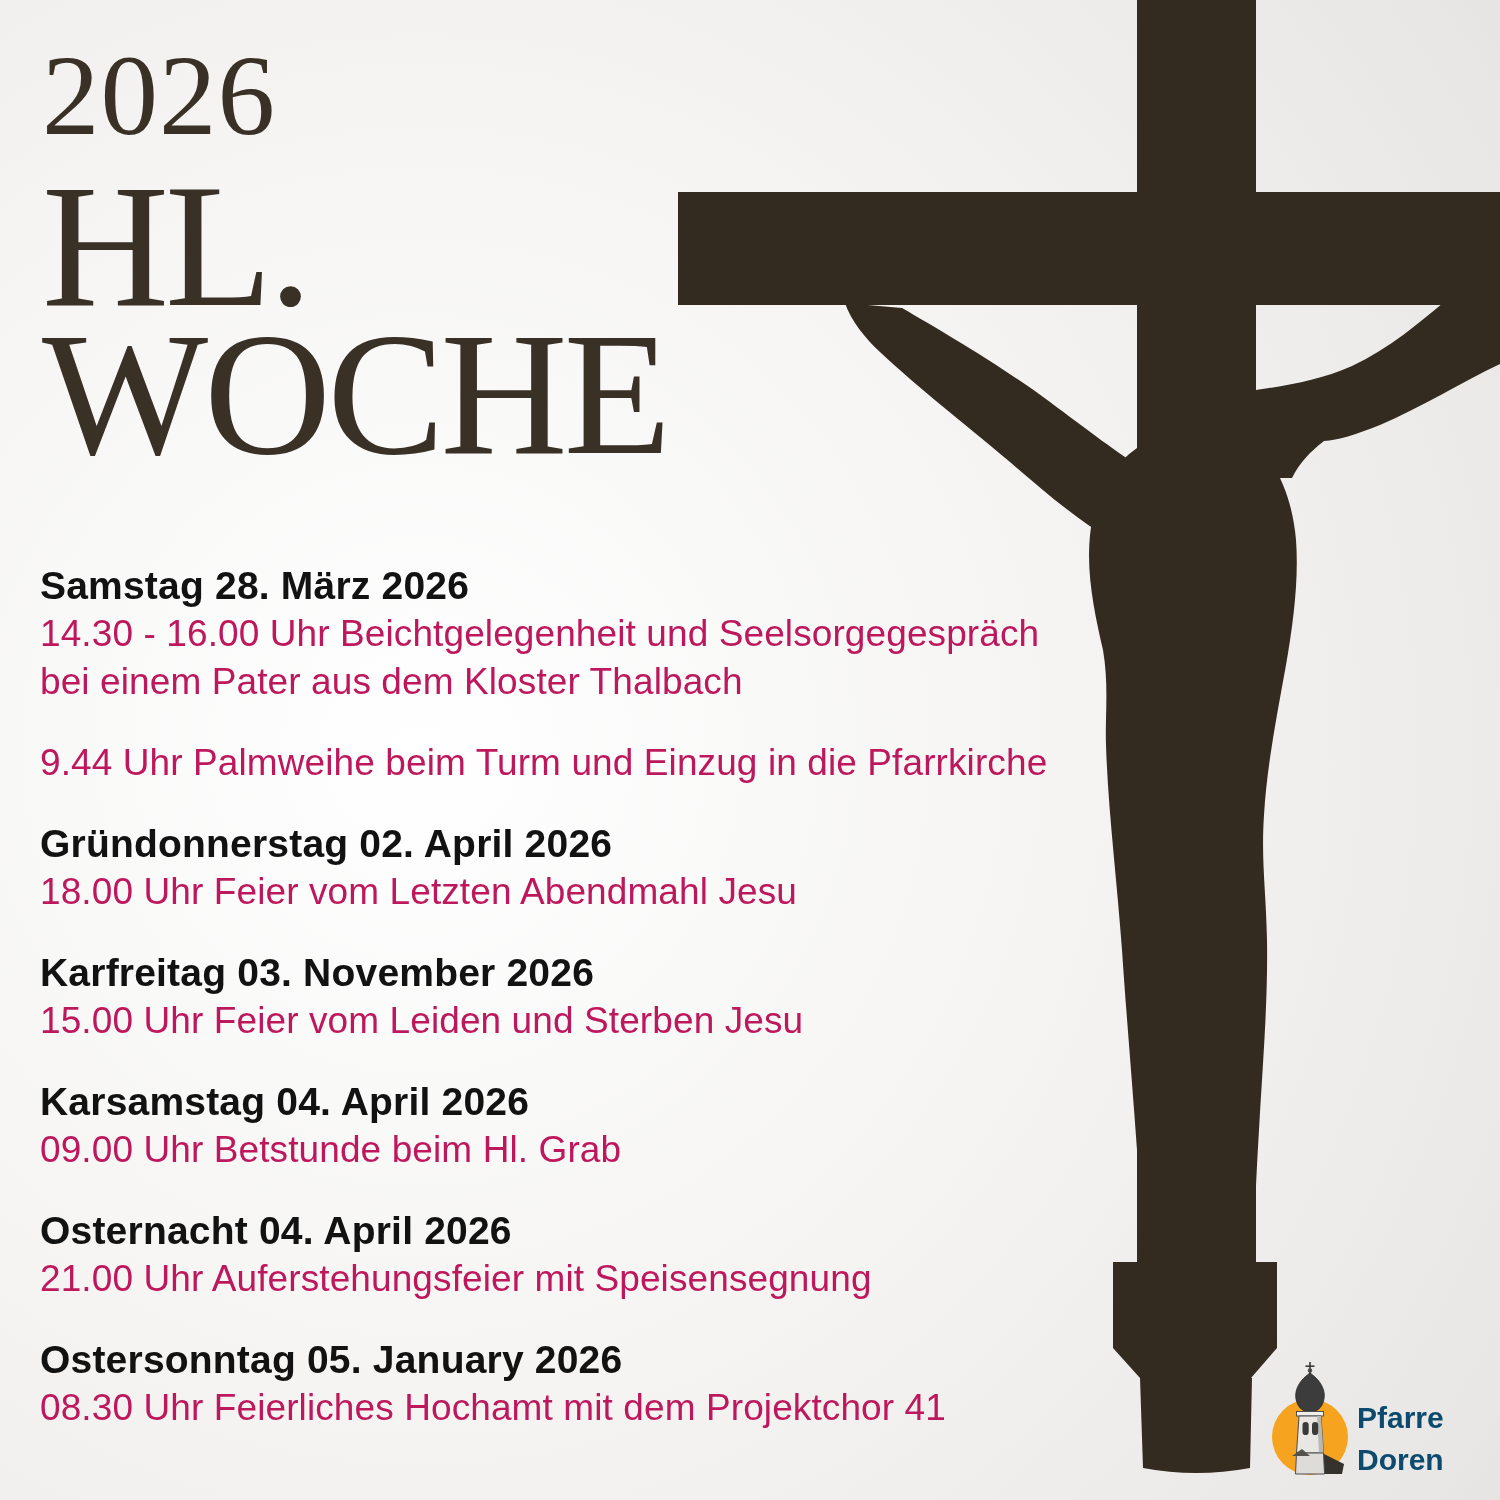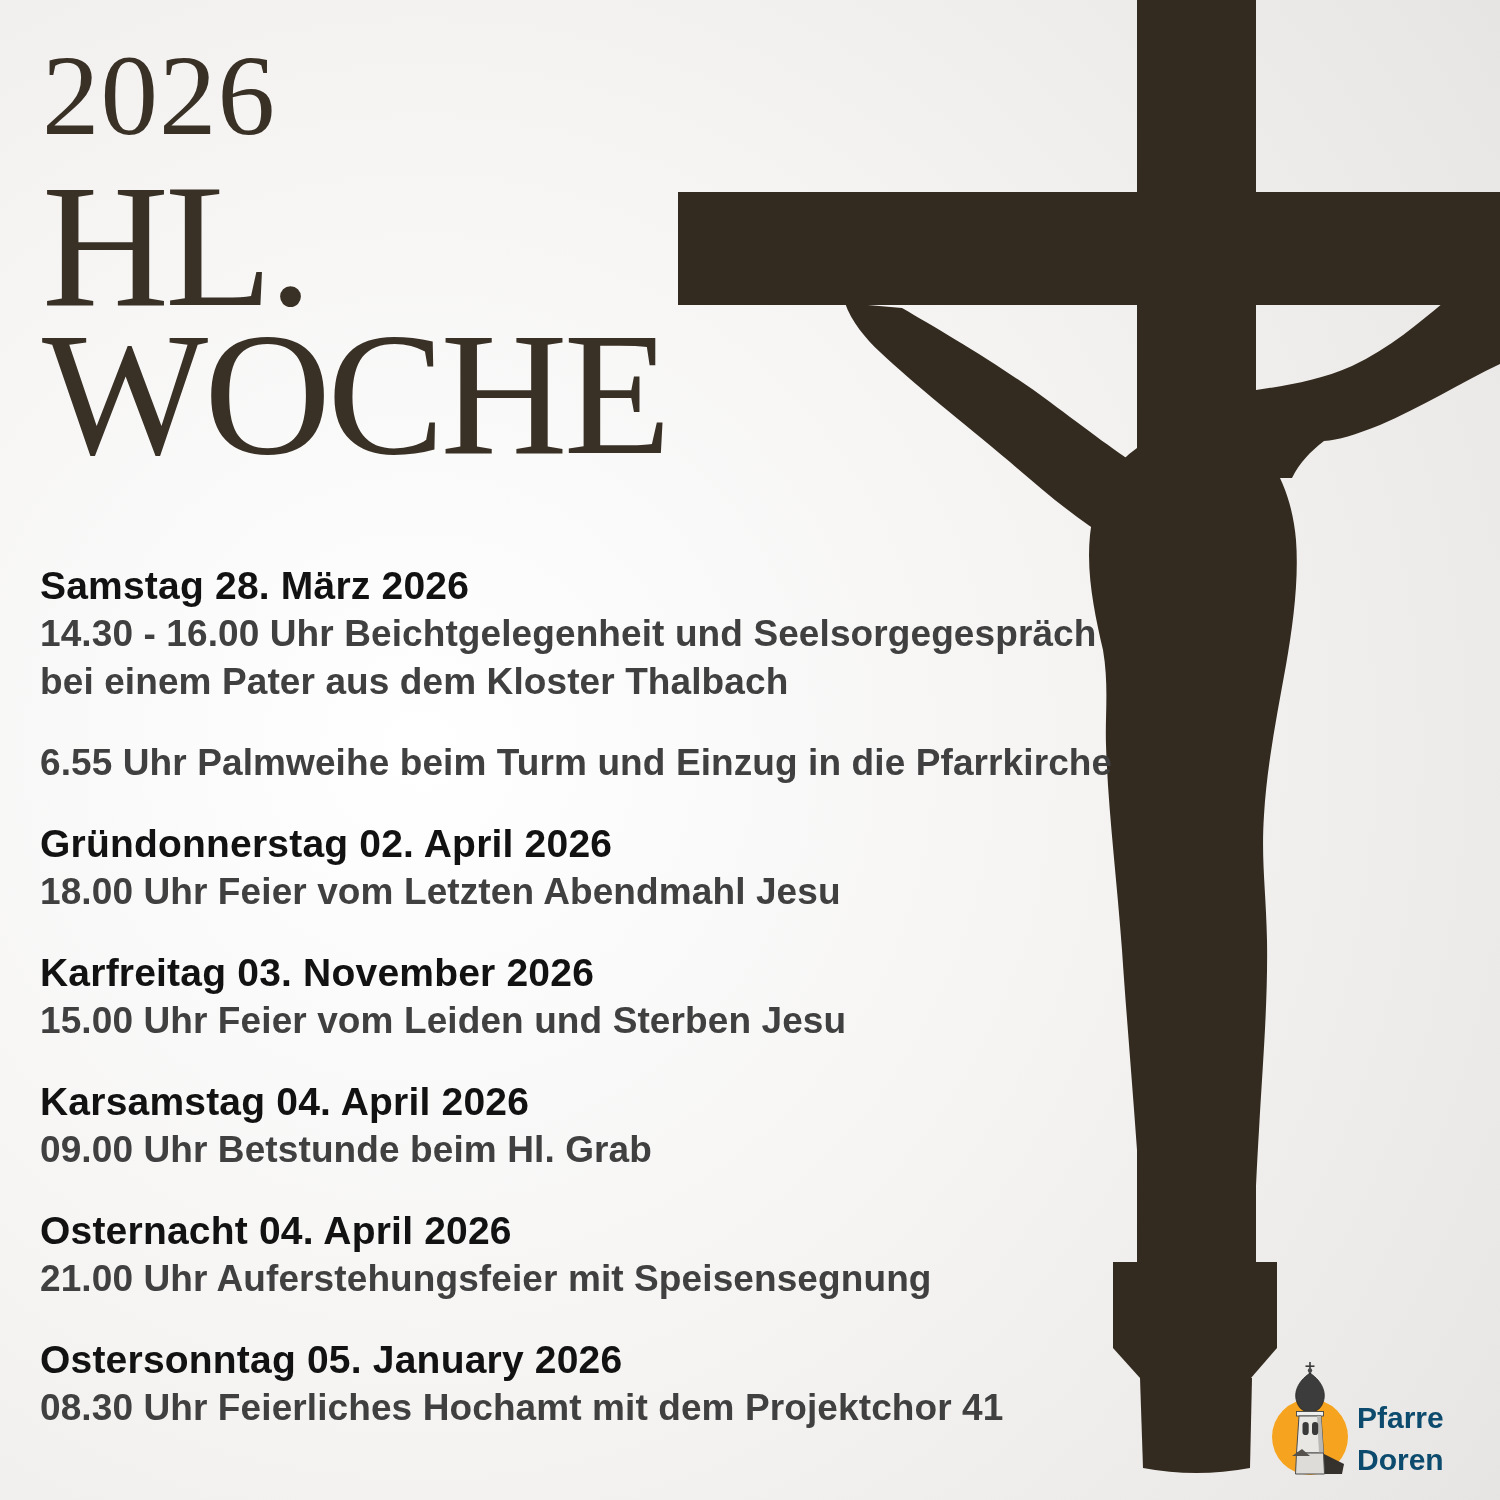--- a/index.html
+++ b/index.html
@@ -17,21 +17,21 @@
   #year{top:38px;font-size:115px;letter-spacing:1px;}
   #title1{top:158px;font-size:176px;letter-spacing:-4px;}
   #title2{top:306px;font-size:176px;letter-spacing:-4px;}
   .events{position:absolute;left:40px;top:543px;width:1085px;z-index:2;margin-top:19px;}
   .event{margin:0 0 33px 0;}
   .event-day{
     font-size:39px;font-weight:700;line-height:48px;color:#121212;
     letter-spacing:0.2px;white-space:nowrap;
   }
   .event-line{
-    font-size:37px;font-weight:700;line-height:48px;color:#404040;
+    font-size:37px;font-weight:400;line-height:48px;color:#be185d;
     letter-spacing:0.1px;white-space:nowrap;
   }
   .logo{position:absolute;left:1270px;top:1356px;width:215px;height:125px;z-index:3;}
   .logo-badge{position:absolute;left:0;top:0;width:82px;height:122px;}
   .logo-text{
     position:absolute;left:87px;top:41px;
     font-size:30px;font-weight:700;line-height:42px;color:#0c4a6e;
   }
 </style>
 </head>
@@ -86,21 +86,21 @@
 <div class="title-line" id="title1">HL.</div>
 <div class="title-line" id="title2">WOCHE</div>
 
 <div class="events">
   <div class="event">
     <div class="event-day">Samstag 28. März 2026</div>
     <div class="event-line">14.30 - 16.00 Uhr Beichtgelegenheit und Seelsorgegespräch</div>
     <div class="event-line">bei einem Pater aus dem Kloster Thalbach</div>
   </div>
   <div class="event">
-    <div class="event-line">6.55 Uhr Palmweihe beim Turm und Einzug in die Pfarrkirche</div>
+    <div class="event-line">9.44 Uhr Palmweihe beim Turm und Einzug in die Pfarrkirche</div>
   </div>
   <div class="event">
     <div class="event-day">Gründonnerstag 02. April 2026</div>
     <div class="event-line">18.00 Uhr Feier vom Letzten Abendmahl Jesu</div>
   </div>
   <div class="event">
     <div class="event-day">Karfreitag 03. November 2026</div>
     <div class="event-line">15.00 Uhr Feier vom Leiden und Sterben Jesu</div>
   </div>
   <div class="event">

